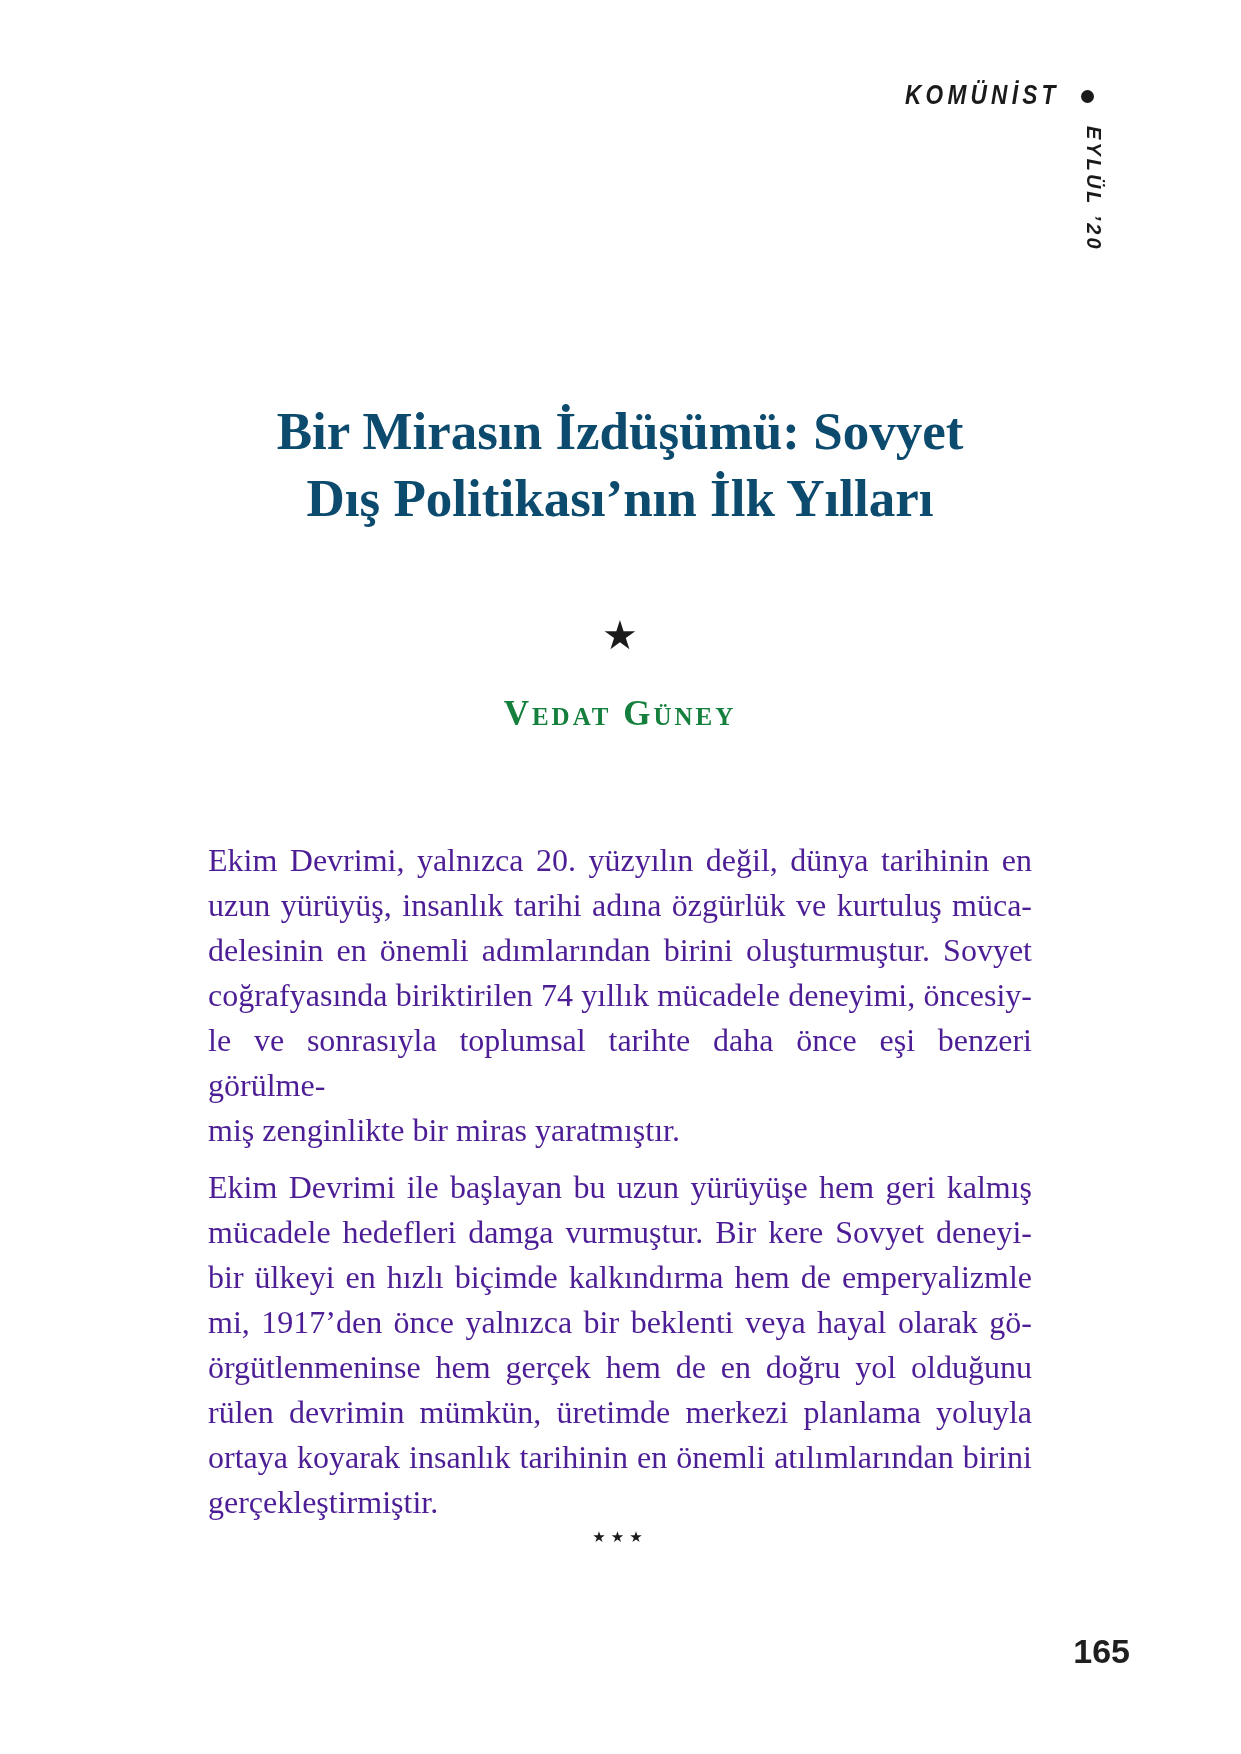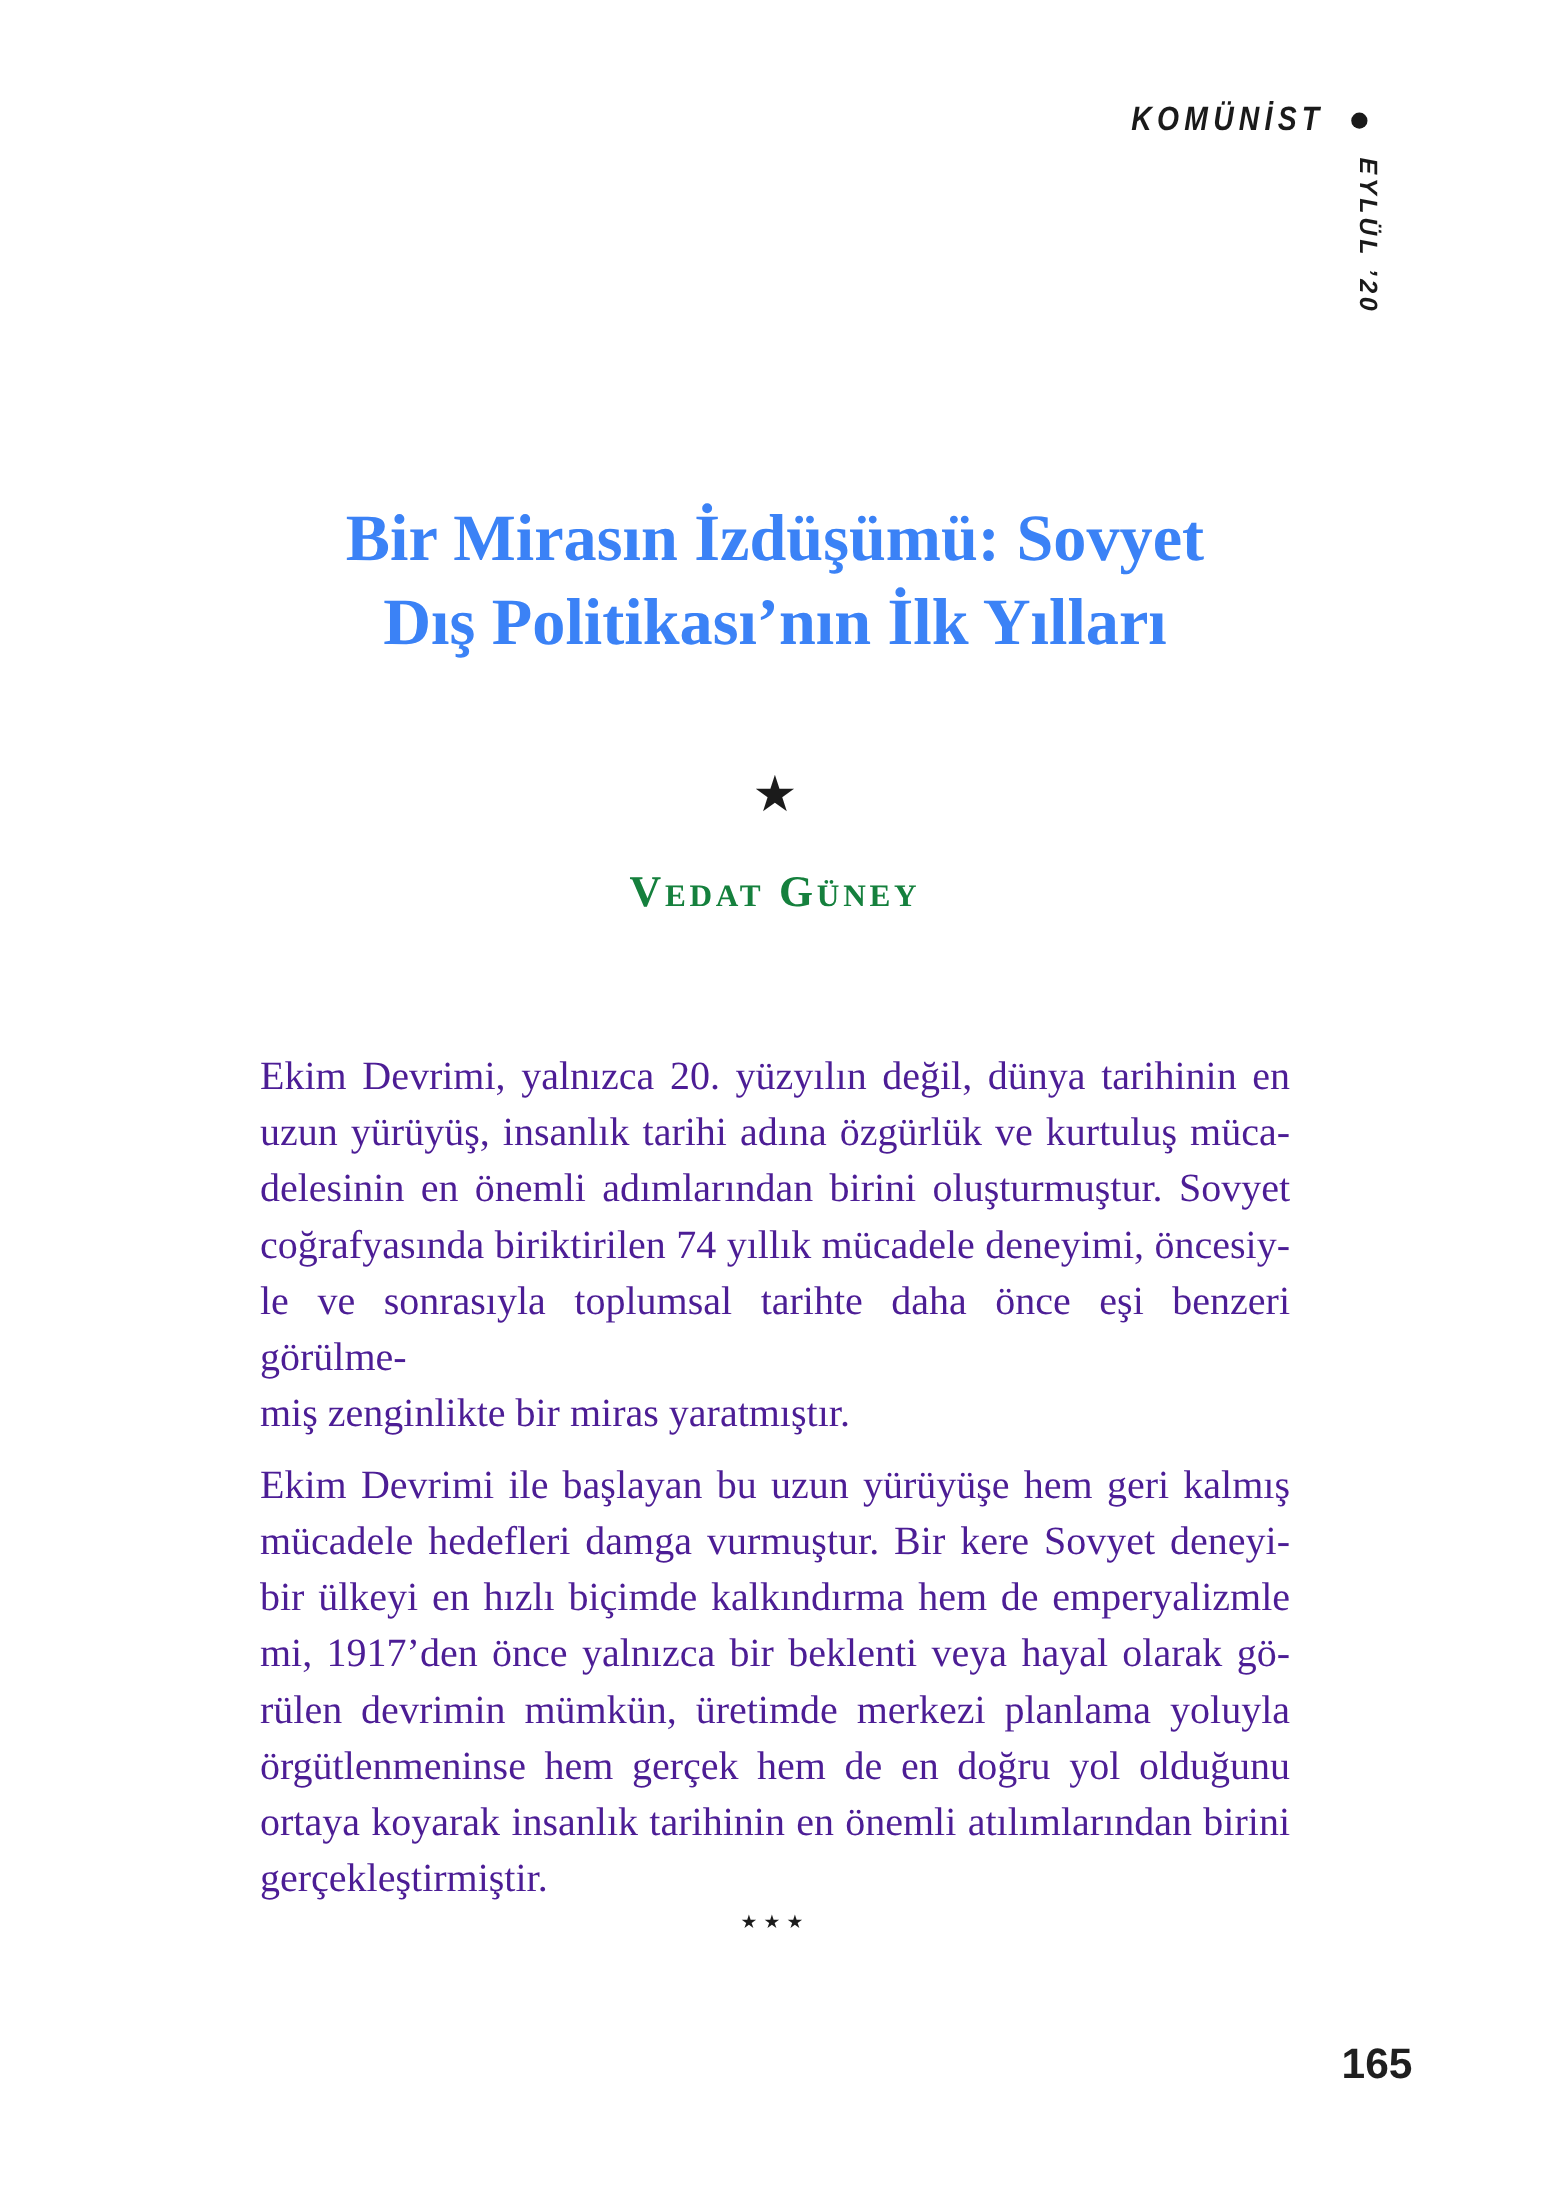--- a/index.html
+++ b/index.html
@@ -37,21 +37,21 @@
     font-family:"Liberation Sans", sans-serif;
     font-style:italic;font-weight:900;
     font-size:20px;letter-spacing:3px;
     color:#1a1a1a;white-space:nowrap;
   }
   
   .article-title{
     position:absolute;left:158px;width:924px;top:398px;
     text-align:center;
     font-weight:700;font-size:53px;line-height:67px;
-    color:#3b82f6;
+    color:#0c4a6e;
   }
   .star-divider{
     position:absolute;left:158px;width:924px;top:616px;
     text-align:center;font-size:40px;line-height:40px;color:#1b1b1b;
   }
   .author{
     position:absolute;left:158px;width:924px;top:694px;
     text-align:center;
     font-variant:small-caps;font-weight:700;
     font-size:35px;letter-spacing:3px;color:#15803d;
@@ -111,22 +111,22 @@
       <div class="bline">delesinin en önemli adımlarından birini oluşturmuştur. Sovyet</div>
       <div class="bline">coğrafyasında biriktirilen 74 yıllık mücadele deneyimi, öncesiy-</div>
       <div class="bline">le ve sonrasıyla toplumsal tarihte daha önce eşi benzeri görülme-</div>
       <div class="bline last">miş zenginlikte bir miras yaratmıştır.</div>
     </div>
     <div class="paragraph">
       <div class="bline">Ekim Devrimi ile başlayan bu uzun yürüyüşe hem geri kalmış</div>
       <div class="bline">mücadele hedefleri damga vurmuştur. Bir kere Sovyet deneyi-</div>
       <div class="bline">bir ülkeyi en hızlı biçimde kalkındırma hem de emperyalizmle</div>
       <div class="bline">mi, 1917’den önce yalnızca bir beklenti veya hayal olarak gö-</div>
+      <div class="bline">örgütlenmeninse hem gerçek hem de en doğru yol olduğunu</div>
       <div class="bline">rülen devrimin mümkün, üretimde merkezi planlama yoluyla</div>
-      <div class="bline">örgütlenmeninse hem gerçek hem de en doğru yol olduğunu</div>
       <div class="bline">ortaya koyarak insanlık tarihinin en önemli atılımlarından birini</div>
       <div class="bline last">gerçekleştirmiştir.</div>
     </div>
   </div>
 
   <div class="section-sep">★★★</div>
 
   <div class="page-number">165</div>
 
 </div>

